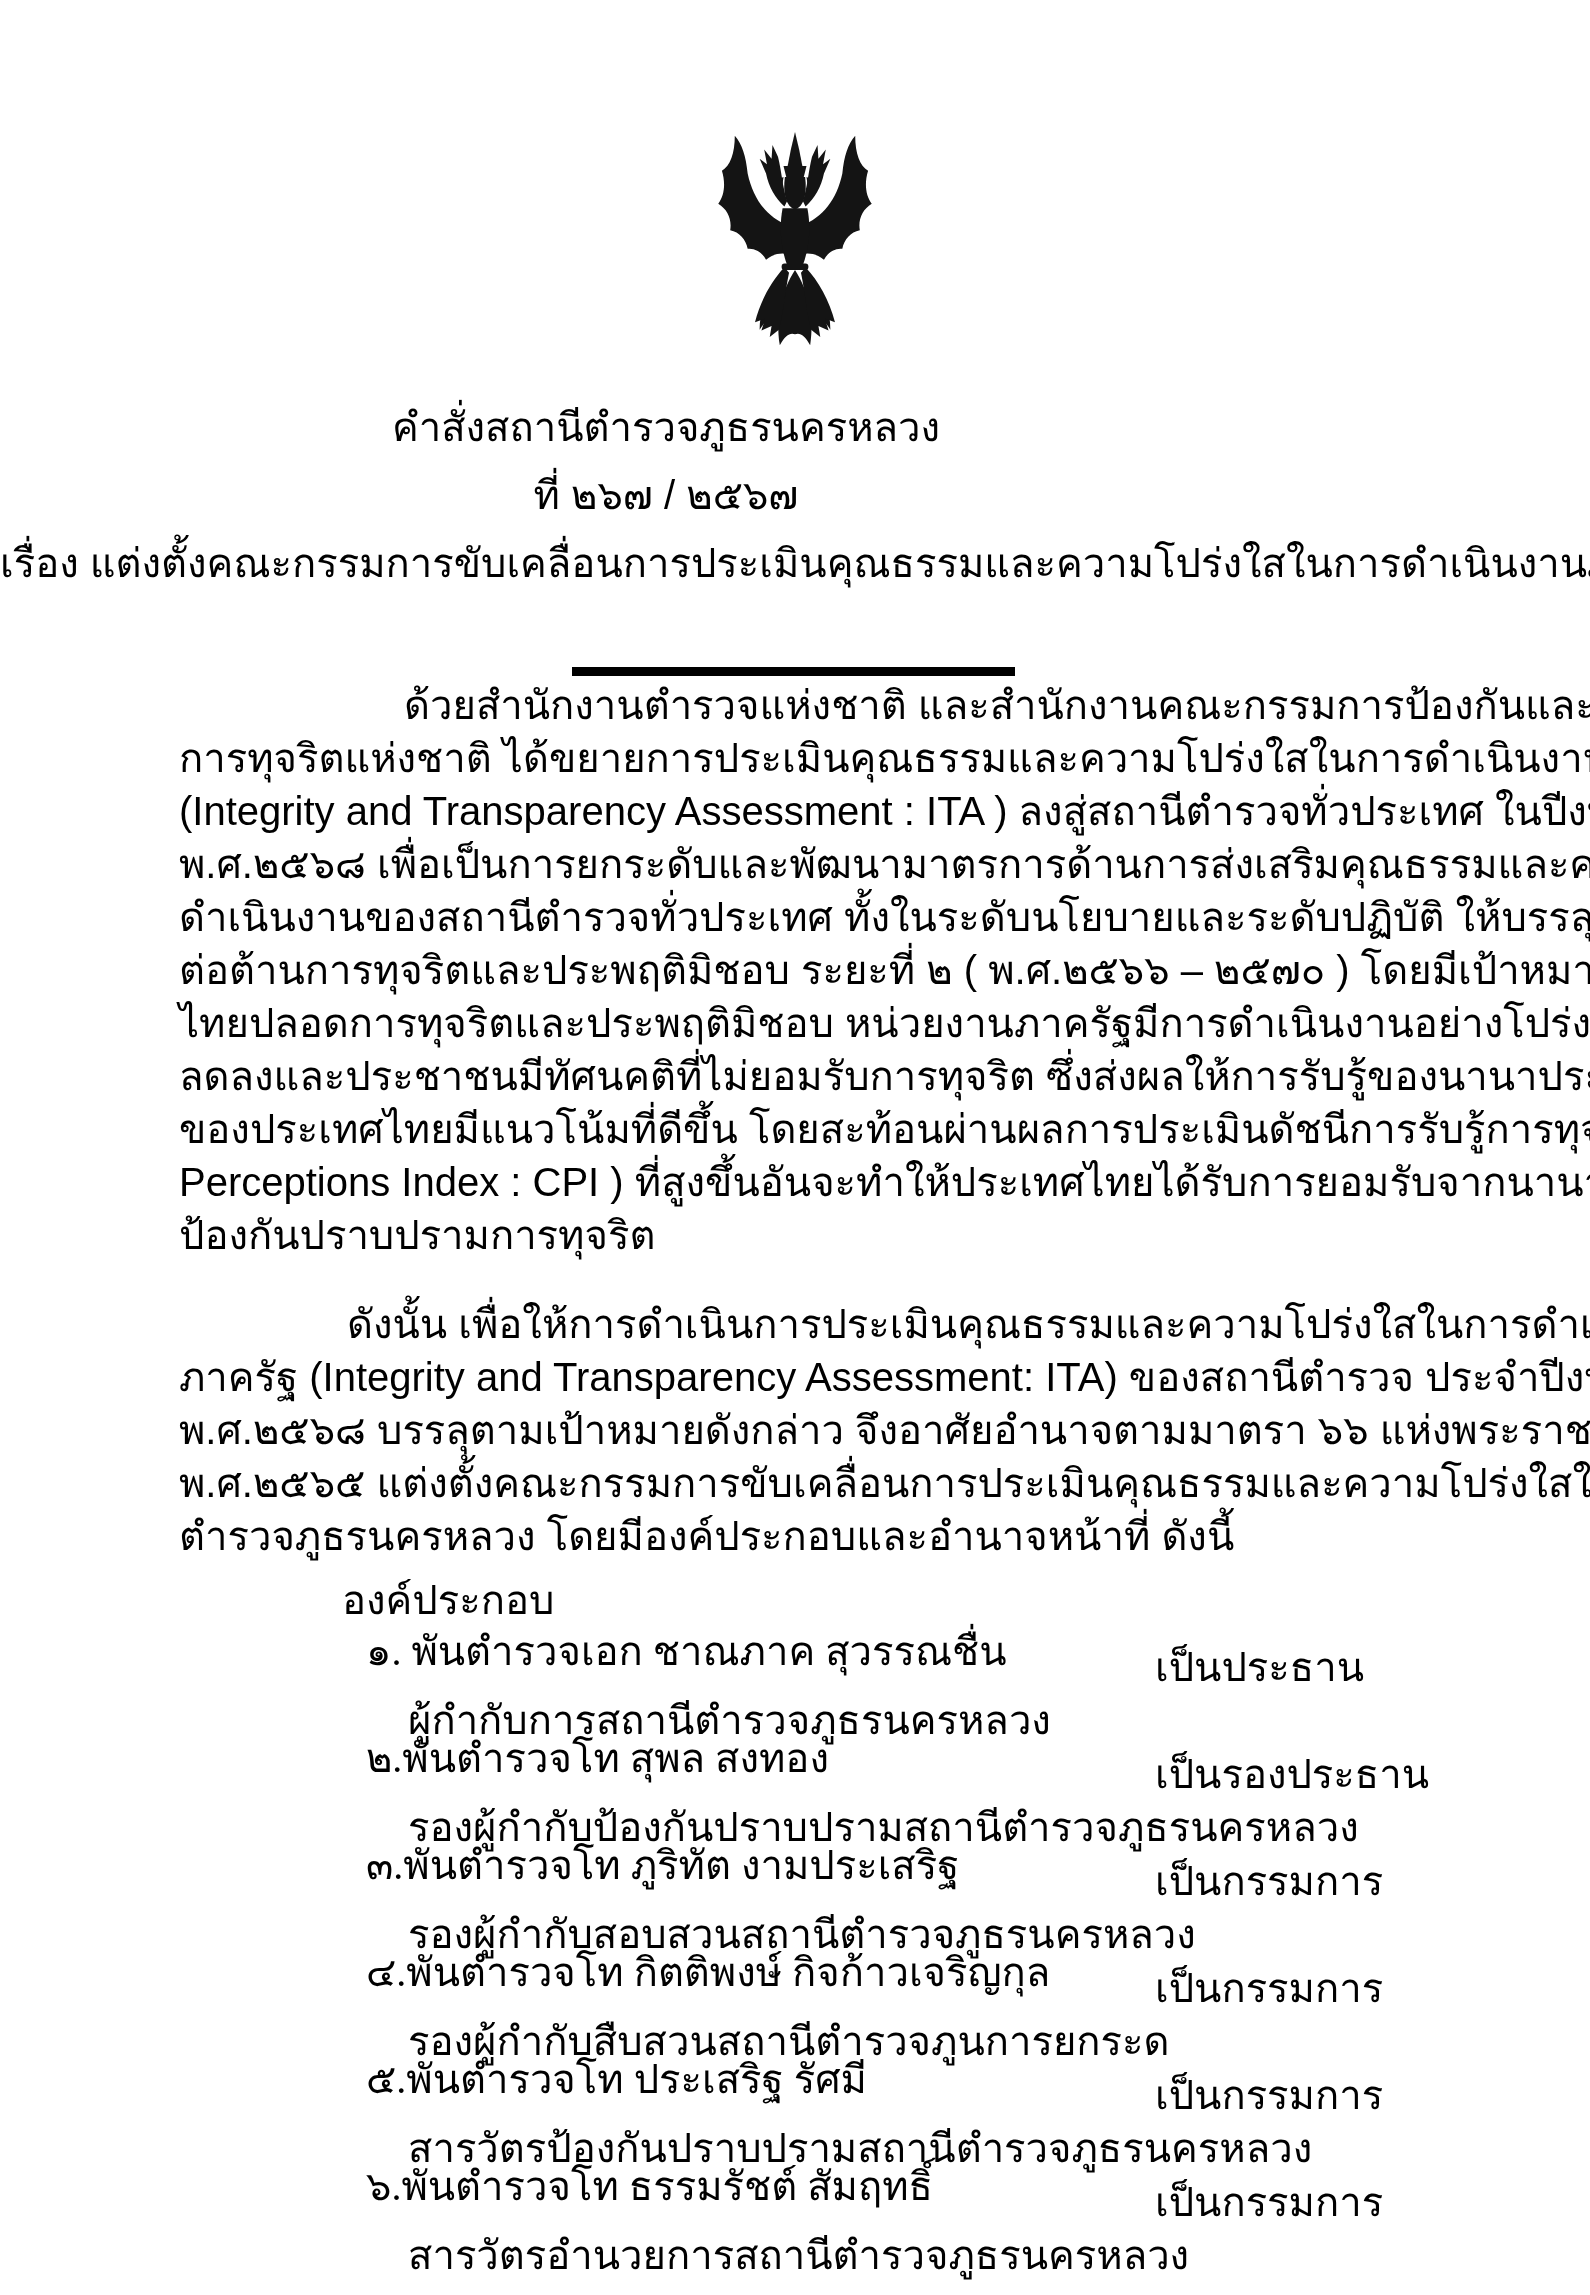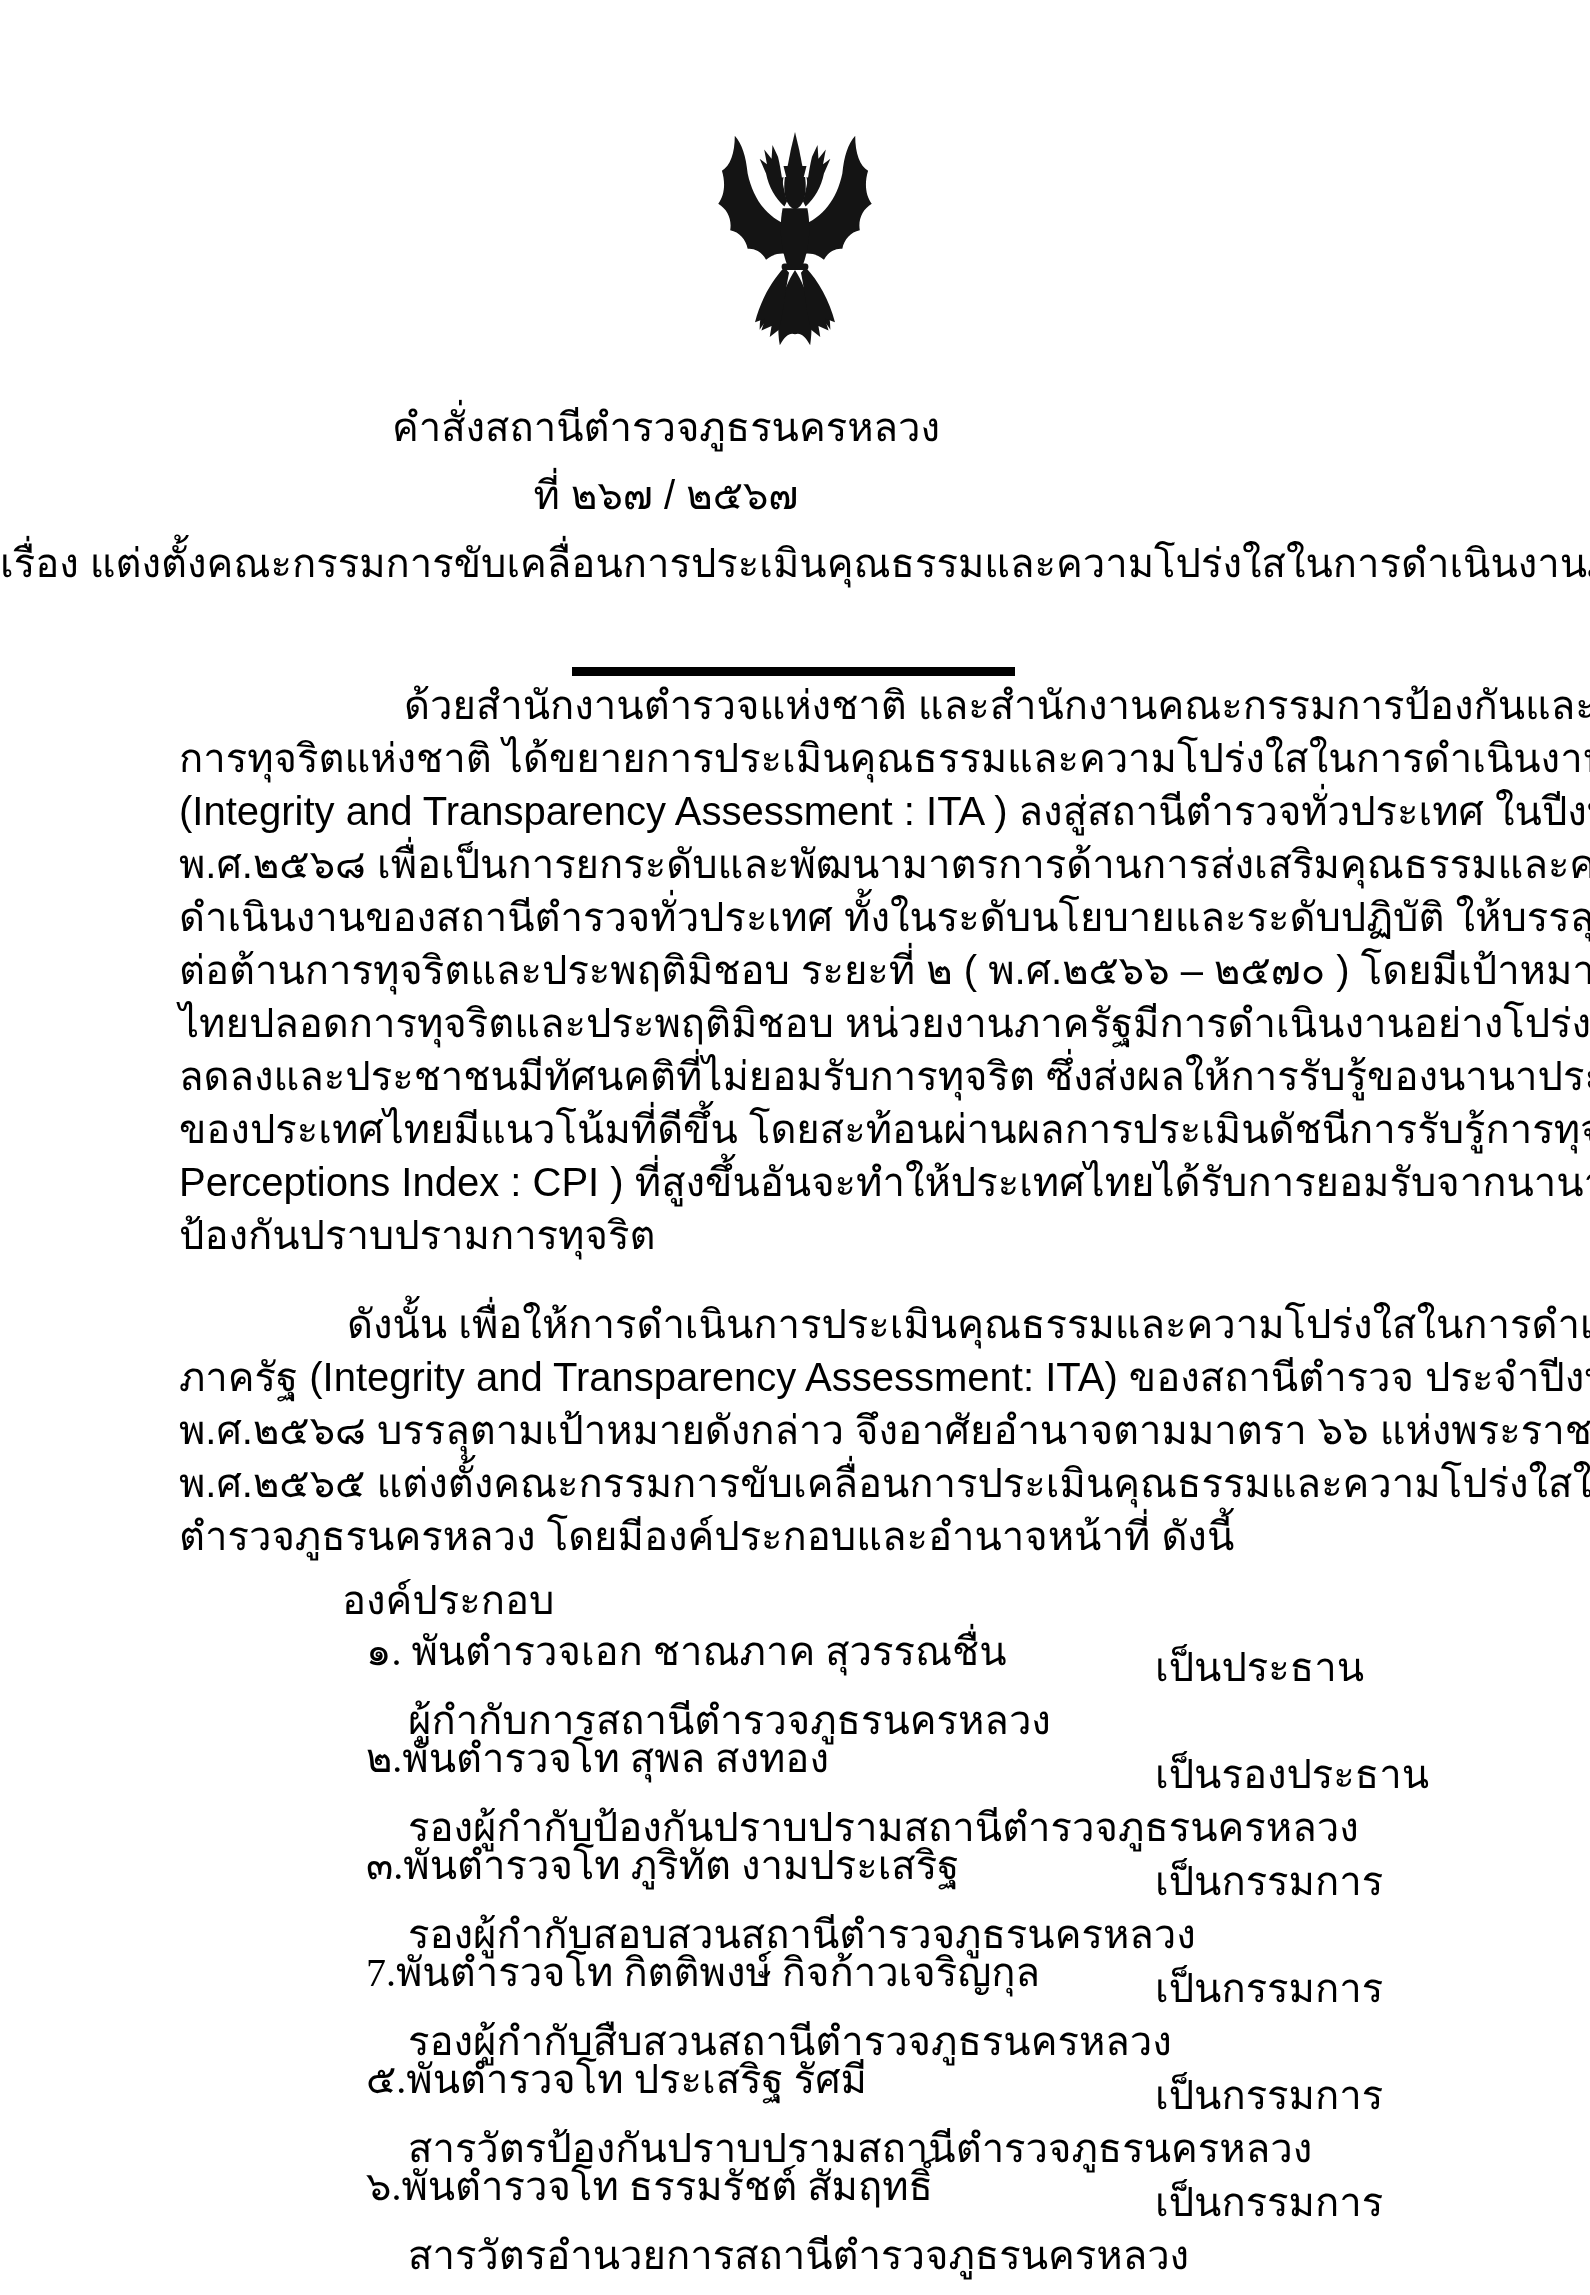--- a/index.html
+++ b/index.html
@@ -189,24 +189,24 @@
     </div>
       <div class="member">
       <div class="member-line1">
         <span class="member-name">๓.พันตำรวจโท ภูริทัต งามประเสริฐ</span>
         <span class="member-role">เป็นกรรมการ</span>
       </div>
       <div class="member-position">รองผู้กำกับสอบสวนสถานีตำรวจภูธรนครหลวง</div>
     </div>
       <div class="member">
       <div class="member-line1">
-        <span class="member-name">7.พันตำรวจโท กิตติพงษ์ กิจก้าวเจริญกุล</span>
-        <span class="member-role">เป็นกรรมการ</span>
-      </div>
-      <div class="member-position">รองผู้กำกับสืบสวนสถานีตำรวจภูธรนครหลวง</div>
+        <span class="member-name">๔.พันตำรวจโท กิตติพงษ์ กิจก้าวเจริญกุล</span>
+        <span class="member-role">เป็นกรรมการ</span>
+      </div>
+      <div class="member-position">รองผู้กำกับสืบสวนสถานีตำรวจภูนการยกระด</div>
     </div>
       <div class="member">
       <div class="member-line1">
         <span class="member-name">๕.พันตำรวจโท ประเสริฐ รัศมี</span>
         <span class="member-role">เป็นกรรมการ</span>
       </div>
       <div class="member-position">สารวัตรป้องกันปราบปรามสถานีตำรวจภูธรนครหลวง</div>
     </div>
       <div class="member">
       <div class="member-line1">

